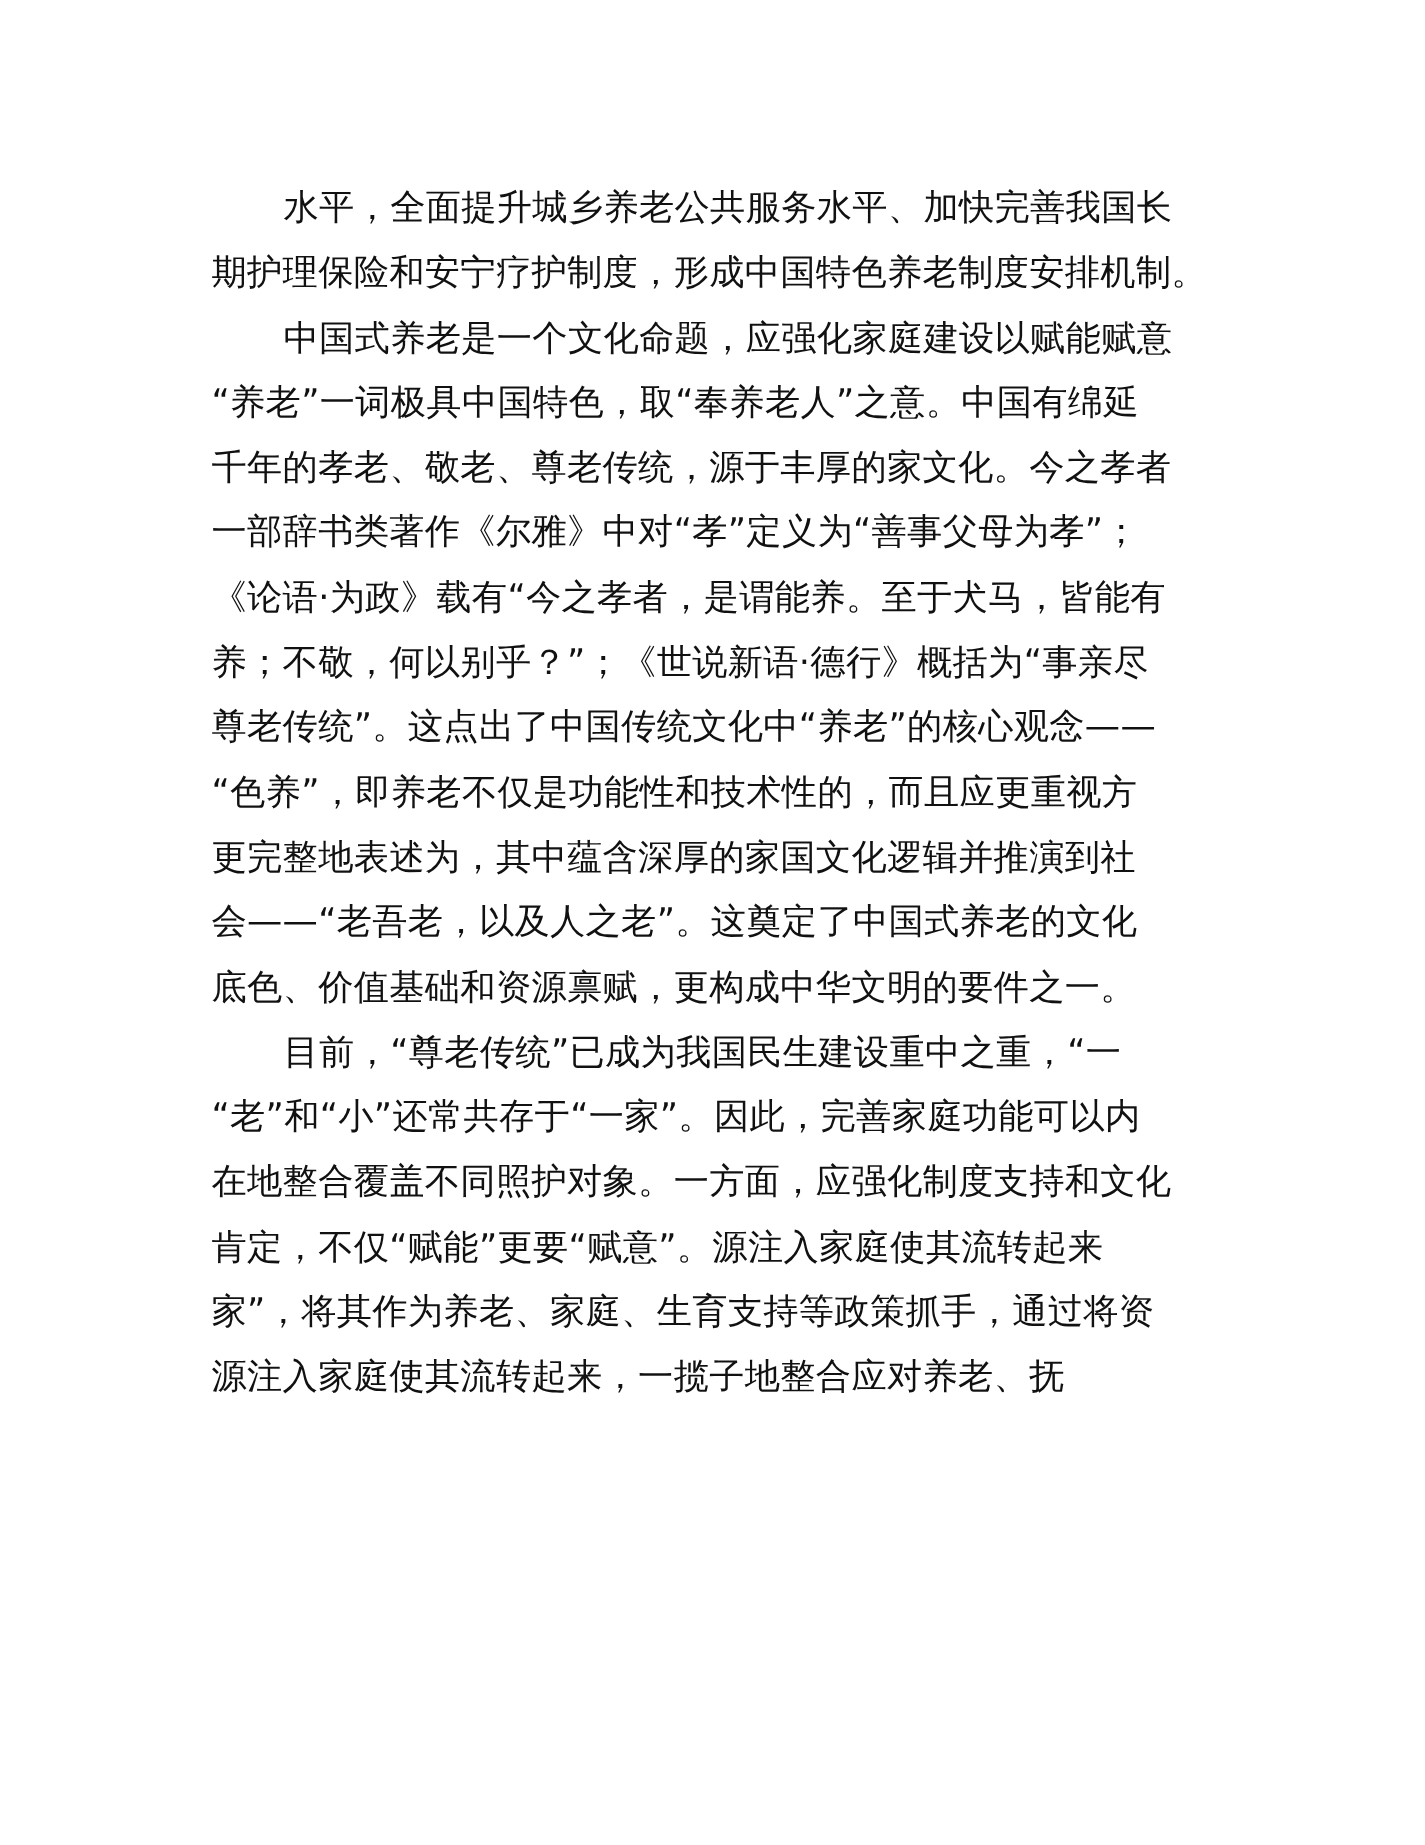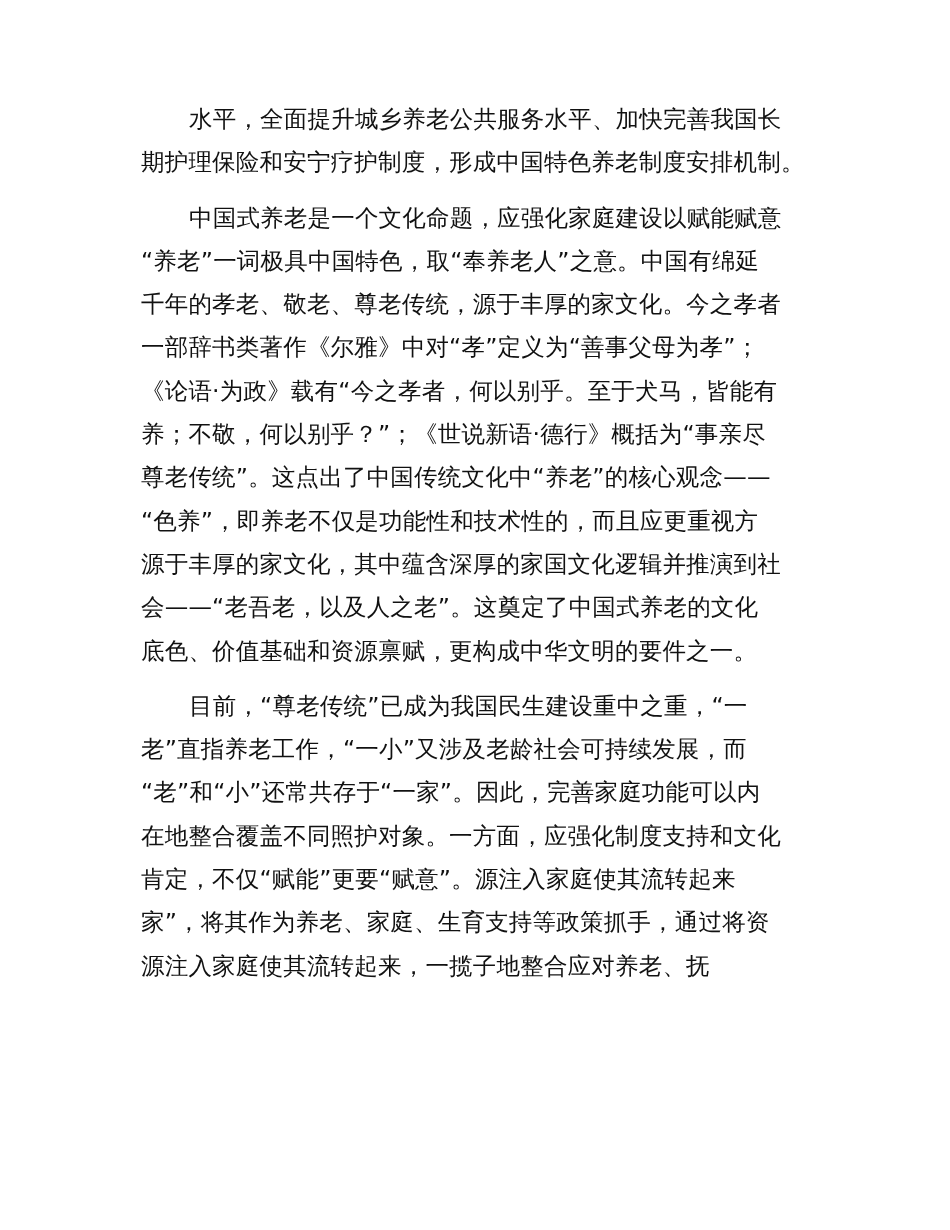--- a/index.html
+++ b/index.html
@@ -11,33 +11,33 @@
       width: 950px;
       height: 1230px;
       position: relative;
       overflow: hidden;
       font-family: "DejaVu Sans", "Liberation Sans", sans-serif;
       color: #111111;
     }
     .page {
       position: absolute;
       left: 141px;
-      top: 98px;
+      top: 117px;
       width: 672px;
     }
     .para {
       margin: 0;
       font-size: 23.5px;
       line-height: 43.3px;
       letter-spacing: 0.2px;
       text-align: justify;
       text-align-last: left;
     }
     .para + .para {
-      margin-top: 12px;
+      margin-top: 0;
     }
     .line {
       display: block;
       white-space: nowrap;
       height: 43.3px;
     }
     .indent {
       padding-left: 48px;
     }
   </style>
@@ -49,32 +49,31 @@
   <div class="para">
     <span class="line indent">水平，全面提升城乡养老公共服务水平、加快完善我国长</span>
     <span class="line">期护理保险和安宁疗护制度，形成中国特色养老制度安排机制。</span>
   </div>
 
   <div class="para">
     <span class="line indent">中国式养老是一个文化命题，应强化家庭建设以赋能赋意</span>
     <span class="line">“养老”一词极具中国特色，取“奉养老人”之意。中国有绵延</span>
     <span class="line">千年的孝老、敬老、尊老传统，源于丰厚的家文化。今之孝者</span>
     <span class="line">一部辞书类著作《尔雅》中对“孝”定义为“善事父母为孝”；</span>
-    <span class="line">《论语·为政》载有“今之孝者，何以别乎。至于犬马，皆能有</span>
+    <span class="line">《论语·为政》载有“今之孝者，是谓能养。至于犬马，皆能有</span>
     <span class="line">养；不敬，何以别乎？”；《世说新语·德行》概括为“事亲尽</span>
     <span class="line">尊老传统”。这点出了中国传统文化中“养老”的核心观念——</span>
     <span class="line">“色养”，即养老不仅是功能性和技术性的，而且应更重视方</span>
-    <span class="line">源于丰厚的家文化，其中蕴含深厚的家国文化逻辑并推演到社</span>
+    <span class="line">更完整地表述为，其中蕴含深厚的家国文化逻辑并推演到社</span>
     <span class="line">会——“老吾老，以及人之老”。这奠定了中国式养老的文化</span>
     <span class="line">底色、价值基础和资源禀赋，更构成中华文明的要件之一。</span>
   </div>
 
   <div class="para">
     <span class="line indent">目前，“尊老传统”已成为我国民生建设重中之重，“一</span>
-    <span class="line">老”直指养老工作，“一小”又涉及老龄社会可持续发展，而</span>
     <span class="line">“老”和“小”还常共存于“一家”。因此，完善家庭功能可以内</span>
     <span class="line">在地整合覆盖不同照护对象。一方面，应强化制度支持和文化</span>
     <span class="line">肯定，不仅“赋能”更要“赋意”。源注入家庭使其流转起来</span>
     <span class="line">家”，将其作为养老、家庭、生育支持等政策抓手，通过将资</span>
     <span class="line">源注入家庭使其流转起来，一揽子地整合应对养老、抚</span>
   </div>
 
 </div>
 
 </body></html>

